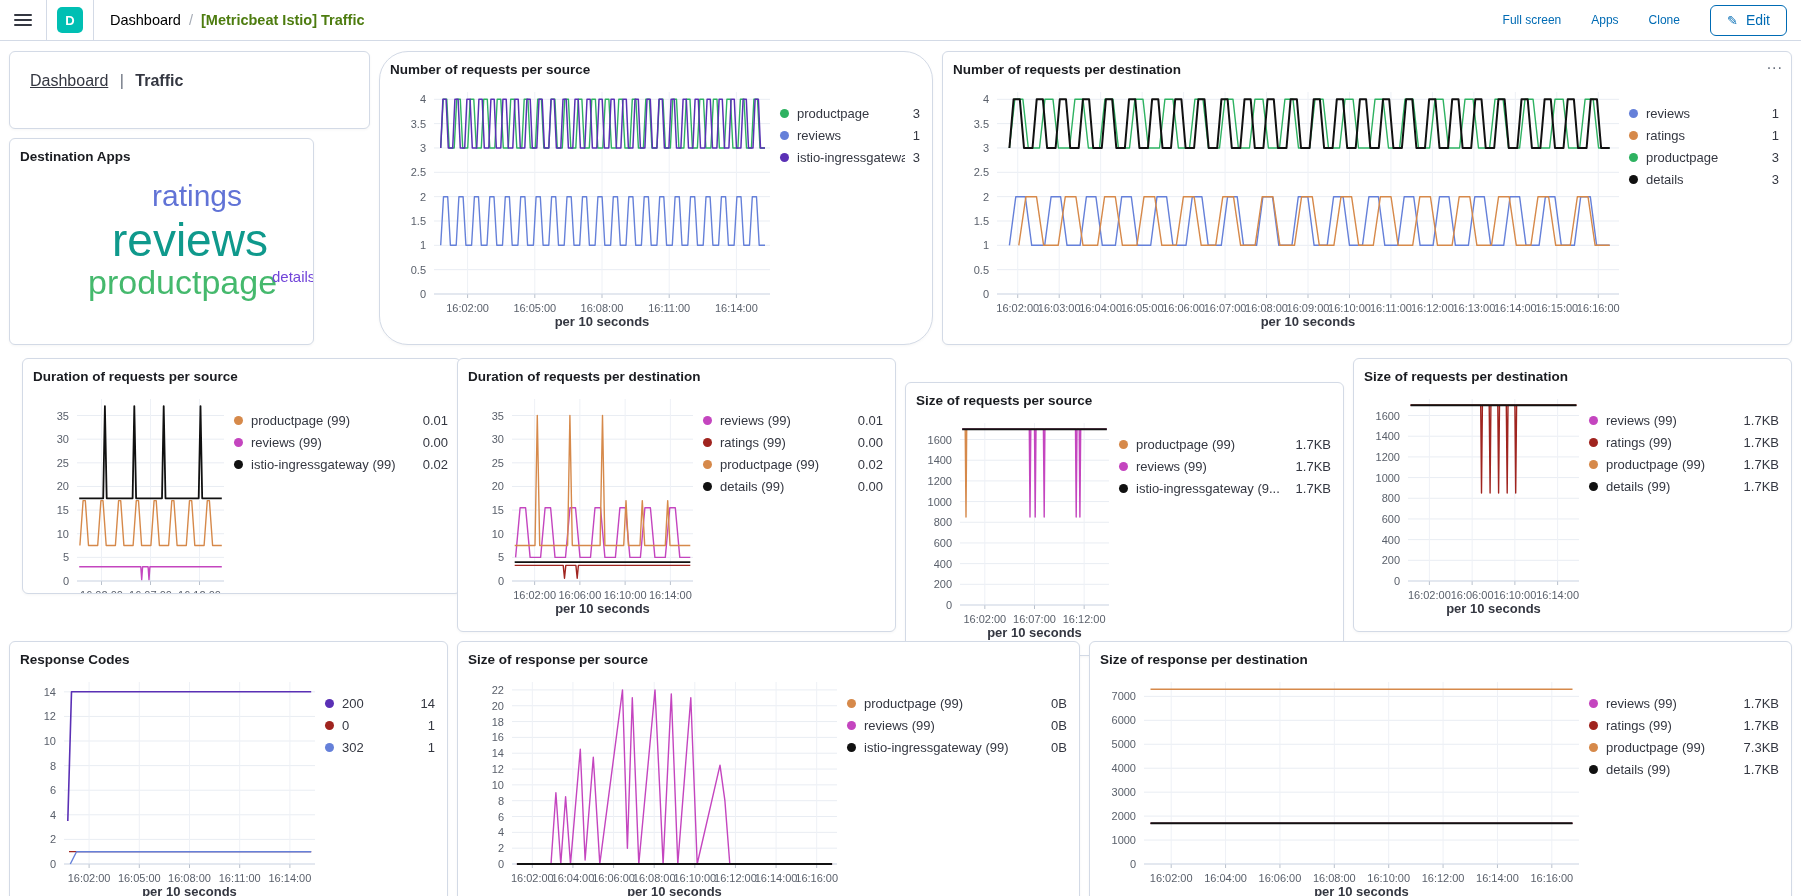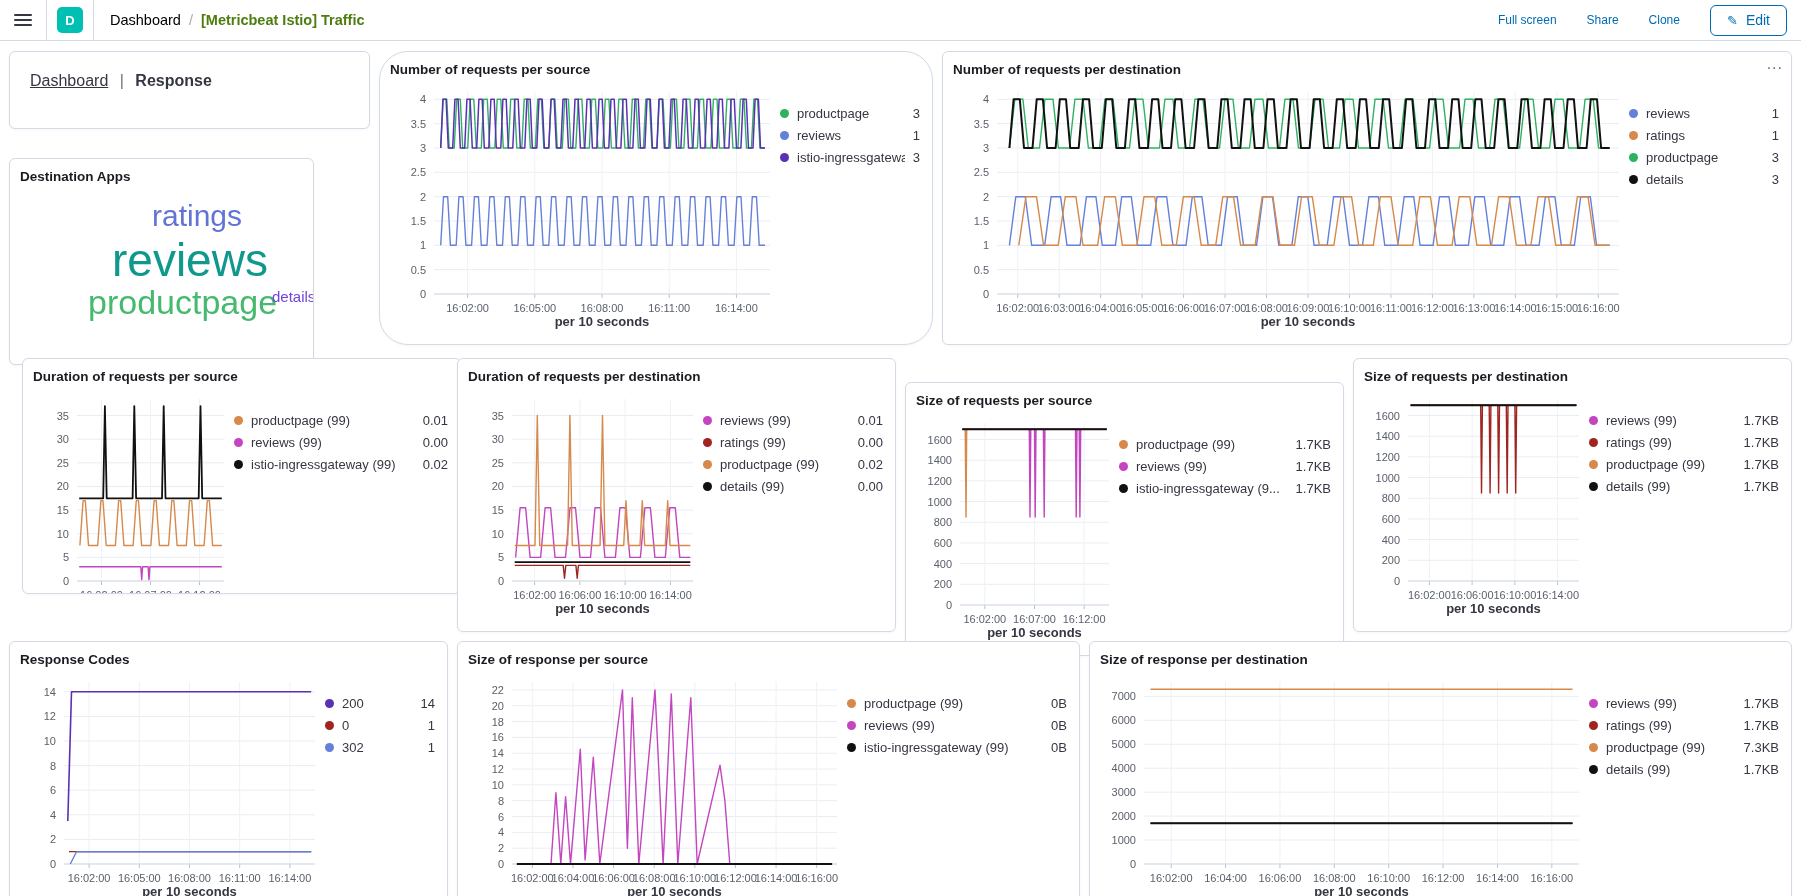--- a/index.html
+++ b/index.html
@@ -78,38 +78,38 @@
     <div class="app-badge">D</div>
   </div>
   <div class="bar-sep"></div>
   <div class="breadcrumbs">
     <span class="crumb-link">Dashboard</span>
     <span class="crumb-sep">/</span>
     <span class="crumb-current">[Metricbeat Istio] Traffic</span>
   </div>
   <div class="topbar-right">
     <span class="top-link">Full screen</span>
-    <span class="top-link">Share</span>
+    <span class="top-link">Apps</span>
     <span class="top-link">Clone</span>
     <button class="edit-btn">
       <span class="pencil">✎</span>
       <span>Edit</span>
     </button>
   </div>
 </div>
 
 <div class="panel" style="left:9px; top:51px; width:361px; height:78px;">
   <div class="nav-panel-content">
     <span class="nav-link">Dashboard</span>
     <span class="nav-sep">|</span>
-    <span class="nav-current">Response</span>
-  </div>
-</div>
-
-<div class="panel" style="left:9px; top:138px; width:305px; height:207px;margin-top:20px;">
+    <span class="nav-current">Traffic</span>
+  </div>
+</div>
+
+<div class="panel" style="left:9px; top:138px; width:305px; height:207px;">
   <div class="panel-title">Destination Apps</div>
   <div class="tagcloud" id="tagcloud">
       <span class="tag" style="left: 132px; top: 12px; font-size: 30px; color: rgb(97, 115, 214);">ratings</span>
       <span class="tag" style="left: 92px; top: 48px; font-size: 46px; color: rgb(15, 153, 140);">reviews</span>
       <span class="tag" style="left: 68px; top: 96px; font-size: 34px; color: rgb(69, 185, 109);">productpage</span>
       <span class="tag" style="left: 252px; top: 100px; font-size: 15px; color: rgb(113, 68, 217);">details</span>
     </div>
 </div>
 
 <div class="panel" style="left:379px; top:51px; width:554px; height:294px;border-radius:29px;">

